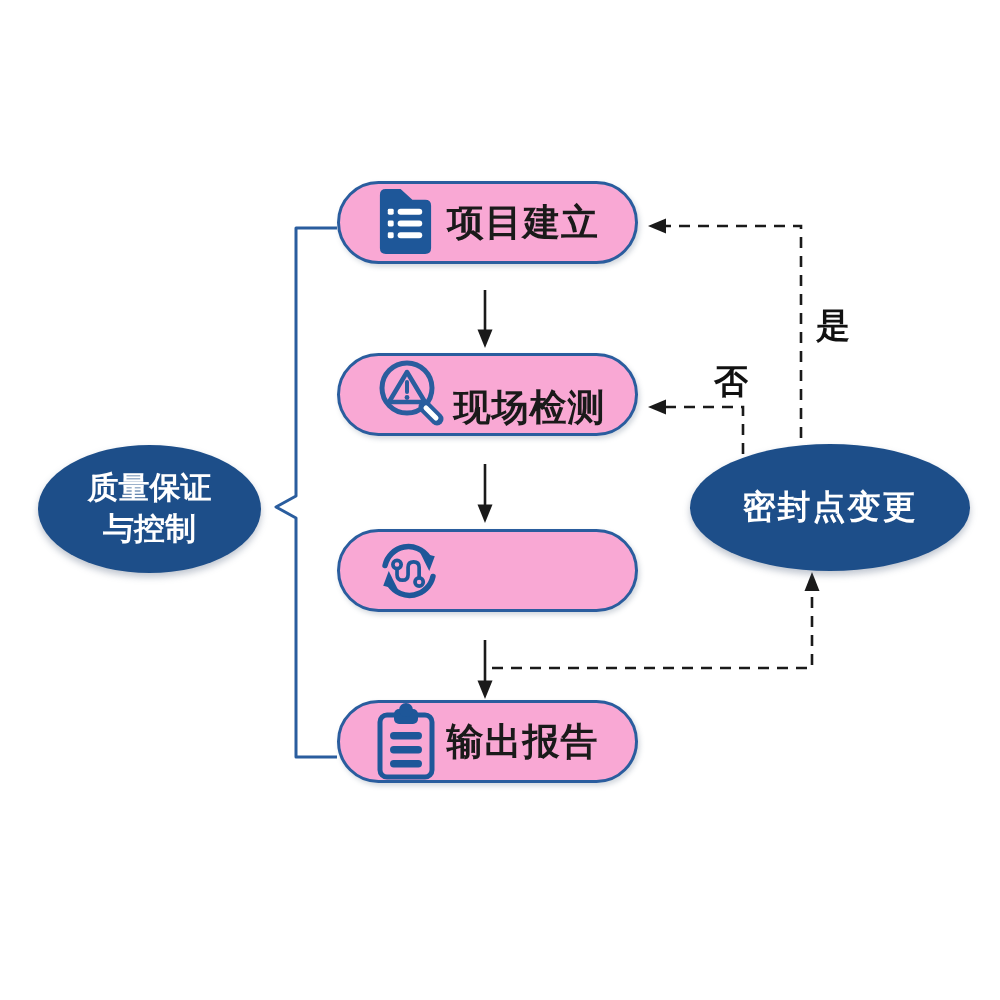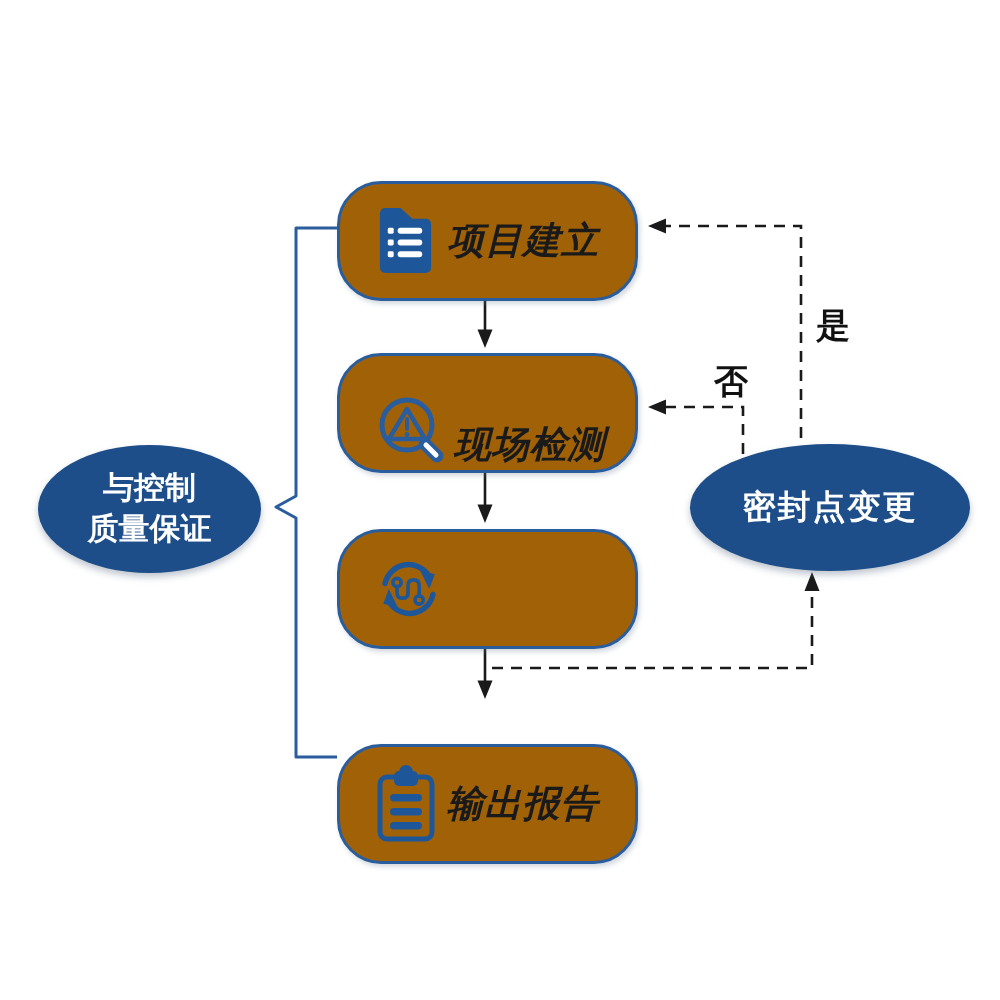--- a/index.html
+++ b/index.html
@@ -4,32 +4,31 @@
 <style>
   * { margin:0; padding:0; box-sizing:border-box; }
   html,body { background:#ffffff; }
   .canvas {
     position:relative; width:1000px; height:1000px; background:#ffffff;
     font-family:"Liberation Sans","DejaVu Sans",sans-serif; overflow:hidden;
   }
   .connectors { position:absolute; left:0; top:0; width:1000px; height:1000px; pointer-events:none; }
 
   .step {
-    position:absolute; left:337px; width:301px; height:120px;
-    background:#a16207; border:3px solid #2a5d9e; border-radius:44px;
+    position:absolute; left:337px; width:301px; height:83px;
+    background:#f9a8d4; border:3px solid #2a5d9e; border-radius:44px;
     display:flex; align-items:center;
     box-shadow:2px 3px 5px rgba(110,125,145,0.30);
-    font-style:italic;
   }
   .step .icon-wrap { flex:0 0 auto; margin-left:34px; display:flex; align-items:center; }
   .step .step-label {
     flex:1; text-align:center; padding-right:26px;
     font-size:37px; font-weight:700; color:#1a1a1a; letter-spacing:1px; white-space:nowrap;
   }
-  .s1 { top:181px; } .s2 { top:353px;align-items:flex-end; } .s3 { top:529px; } .s4 { top:744px; }
+  .s1 { top:181px; } .s2 { top:353px;align-items:flex-end; } .s3 { top:529px; } .s4 { top:700px; }
 
   .ellipse {
     position:absolute; background:#1d4e89; border-radius:50%;
     display:flex; align-items:center; justify-content:center; text-align:center;
     color:#ffffff; font-weight:700; box-shadow:0 4px 7px rgba(95,110,135,0.40);
   }
   .ellipse-left  { left:38px;  top:445px; width:223px; height:128px; font-size:31px; line-height:1.32; }
   .ellipse-right { left:690px; top:444px; width:280px; height:127px; font-size:33px; letter-spacing:2px;align-items:center; }
   .ellipse-left .line { display:block; }
 
@@ -72,22 +71,22 @@
     </g>
 
     <g>
       <path d="M492,668 H812 V588" fill="none" stroke="#1a1a1a" stroke-width="2.6" stroke-dasharray="11 8"></path>
       <polygon points="812,572 804.5,591 819.5,591" fill="#1a1a1a"></polygon>
     </g>
   </svg>
 
   <div class="ellipse ellipse-left">
     <div>
+      <span class="line">质量保证</span>
       <span class="line">与控制</span>
-      <span class="line">质量保证</span>
     </div>
   </div>
 
   <div class="step s1">
     <span class="icon-wrap">
       <svg width="63" height="71" viewBox="0 0 64 72">
         <path d="M12,2 H27 L39,13 H52 Q58,13 58,19 V62 Q58,68 52,68 H12 Q6,68 6,62 V8 Q6,2 12,2 Z" fill="#1e5799"></path>
         <rect x="14" y="22" width="6" height="6" rx="1.5" fill="#ffffff"></rect>
         <rect x="24" y="22" width="25" height="6" rx="3" fill="#ffffff"></rect>
         <rect x="14" y="34" width="6" height="6" rx="1.5" fill="#ffffff"></rect>

